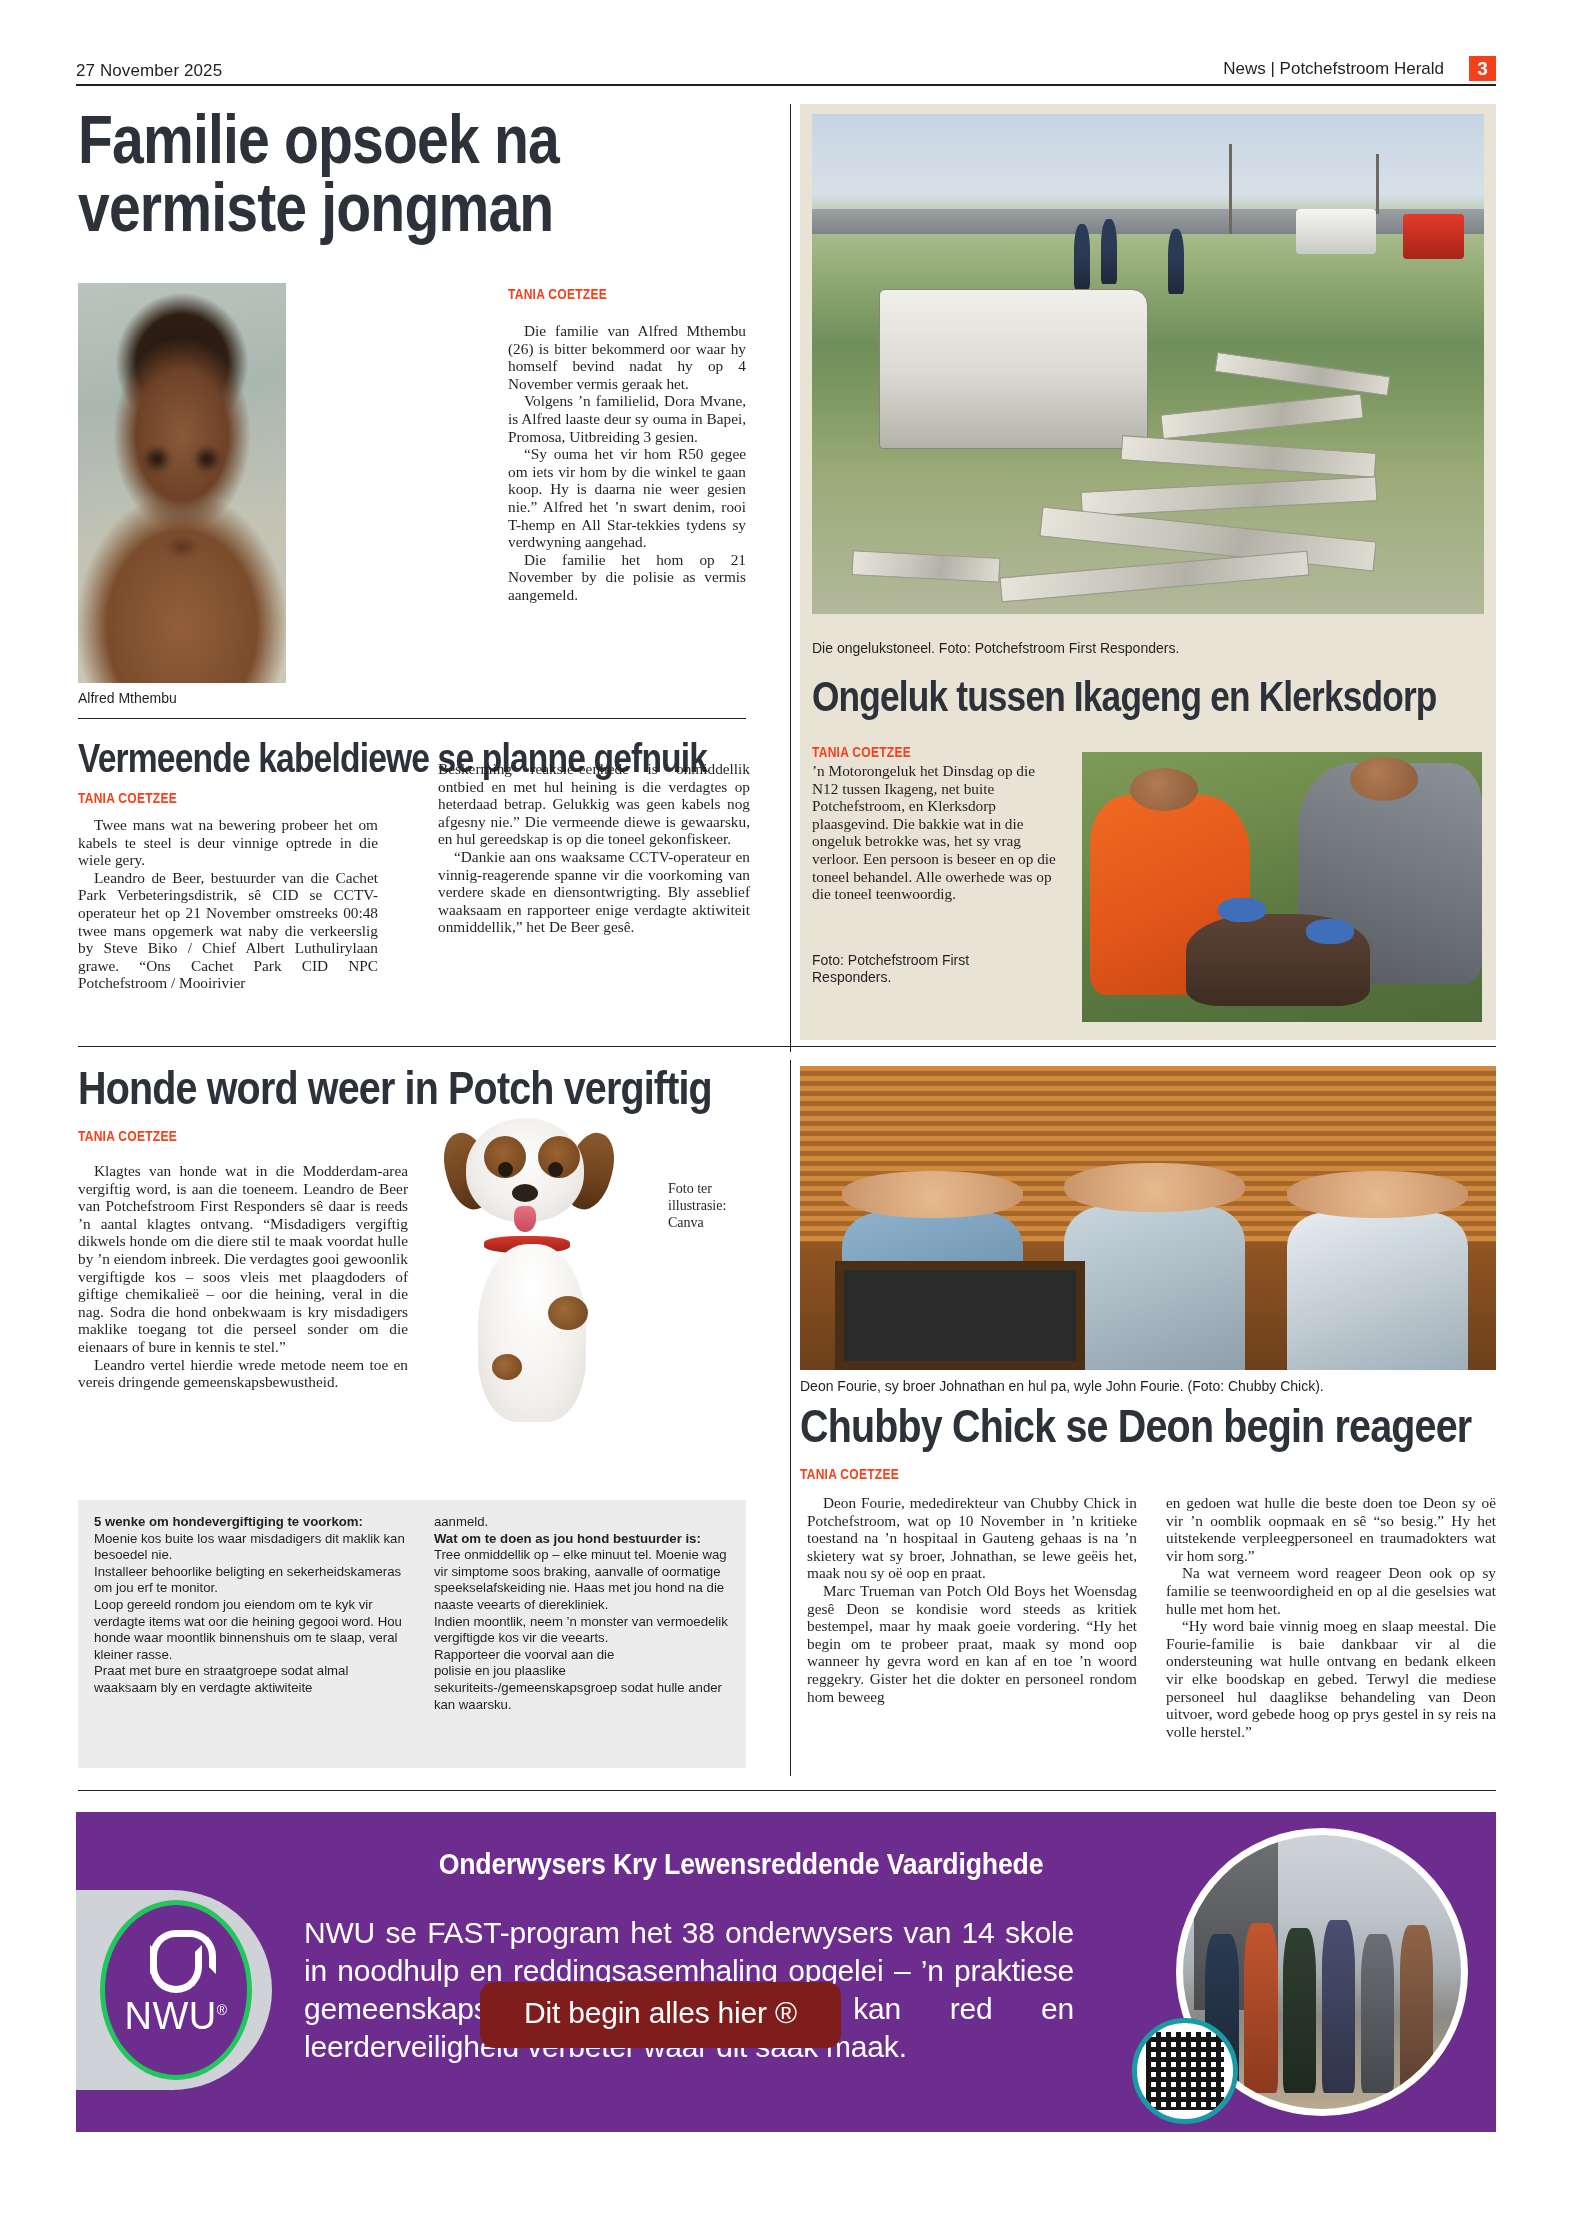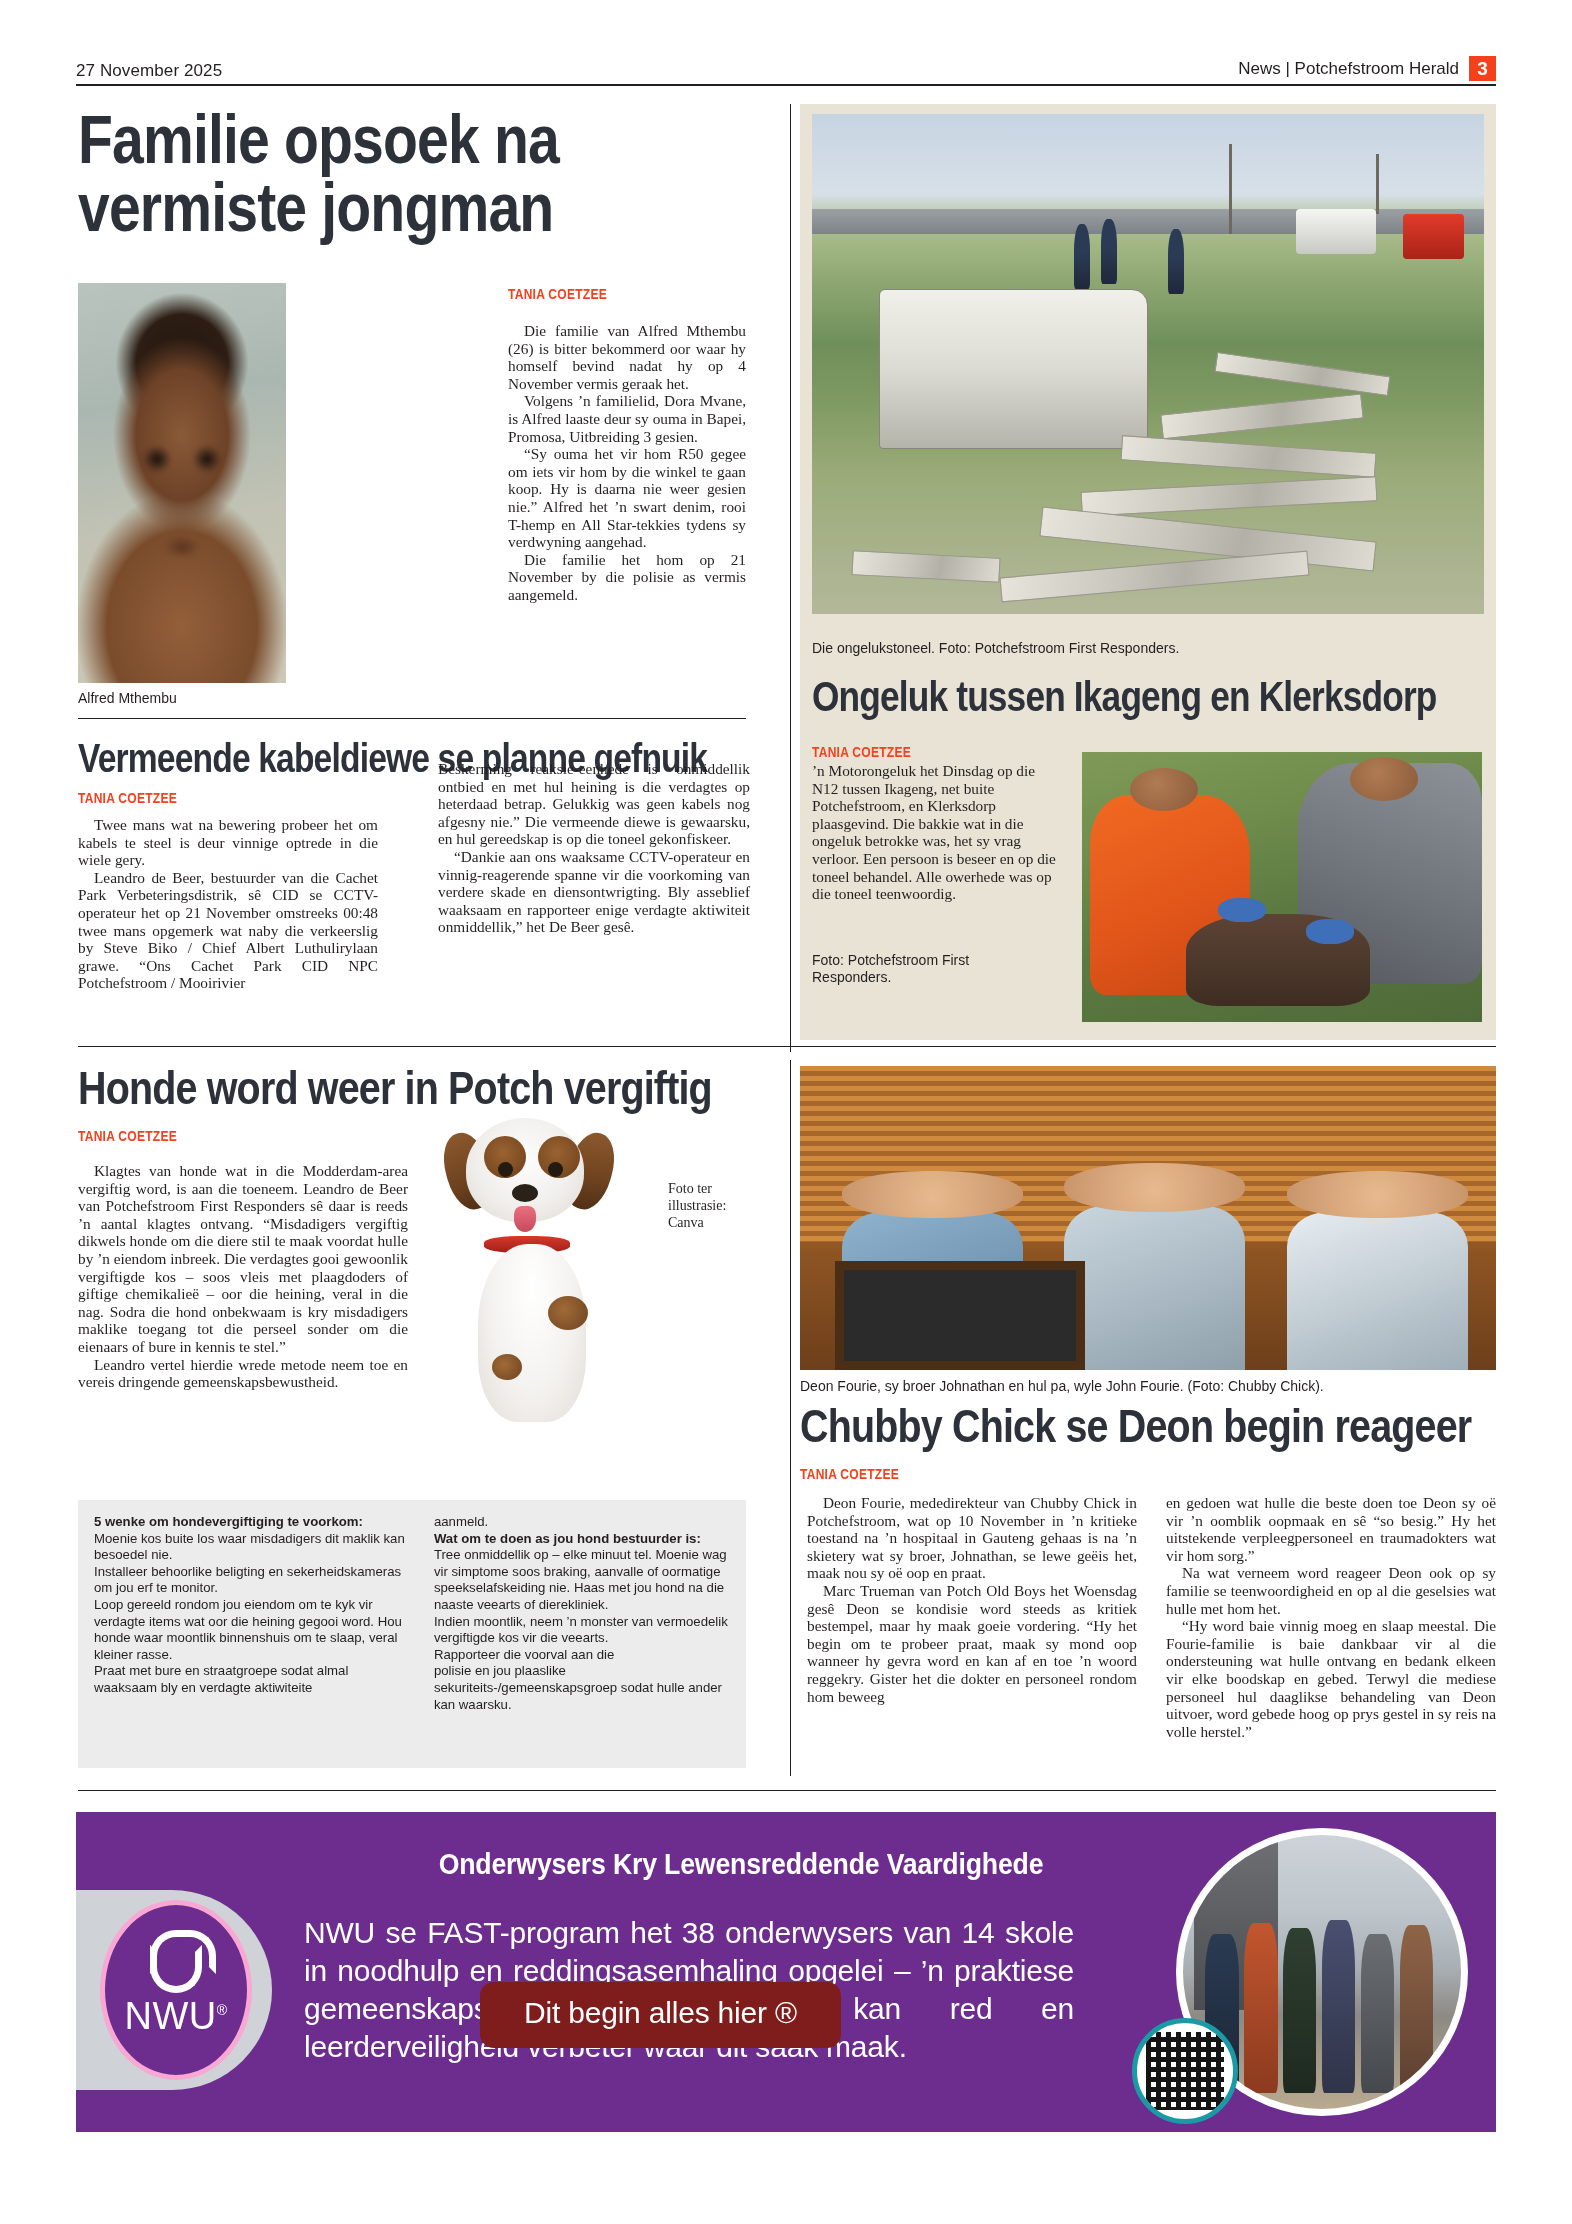--- a/index.html
+++ b/index.html
@@ -29,21 +29,21 @@
   }
   .masthead-date {
     font-family: "Liberation Sans", sans-serif;
     font-size: 17px;
     color: #231f20;
     letter-spacing: .1px;
   }
   .masthead-right {
     display: flex;
     align-items: center;
-    gap: 0;
+    gap: 15px;
   }
   .masthead-section {
     font-family: "Liberation Sans", sans-serif;
     font-size: 17px;
     color: #231f20;
     padding-right: 10px;
   }
   .page-num {
     background: #f5401c;
     color: #ffffff;
@@ -317,21 +317,21 @@
     letter-spacing: -.2px;
   }
   .nwu-plate {
     position: absolute; left: 0px; top: 78px; width: 196px; height: 200px;
     background: #cfd2d6;
     border-radius: 0 100px 100px 0;
   }
   .nwu-logo {
     position: absolute; left: 24px; top: 88px;
     width: 152px; height: 180px;
-    border: 5px solid #f9a8d4;
+    border: 5px solid #22c55e;
     border-radius: 50%;
     background: #6d2d8e;
     display: flex; flex-direction: column;
     align-items: center; justify-content: center;
   }
   .nwu-mark {
     width: 52px; height: 48px;
     border: 7px solid #ffffff;
     border-top-color: transparent;
     border-radius: 0 0 26px 26px;

